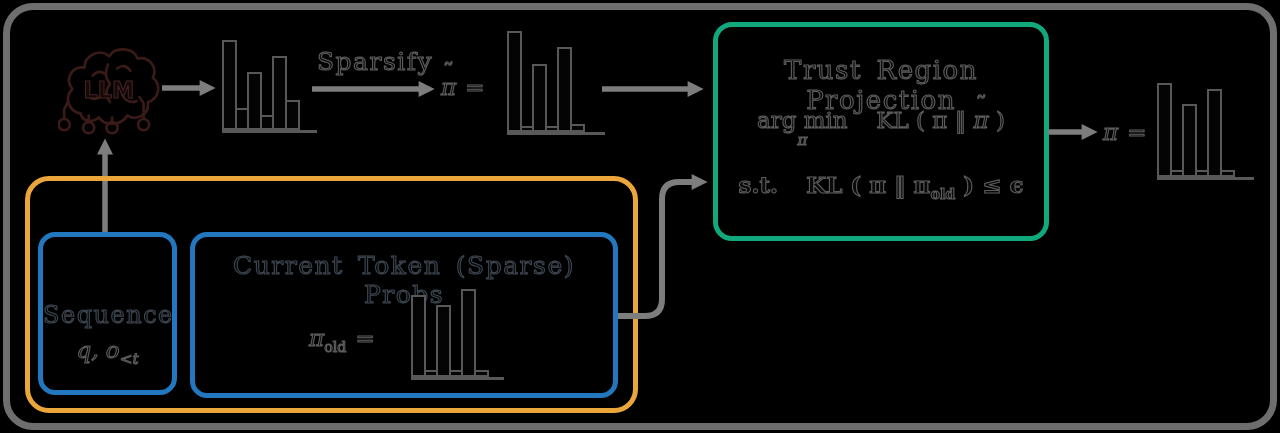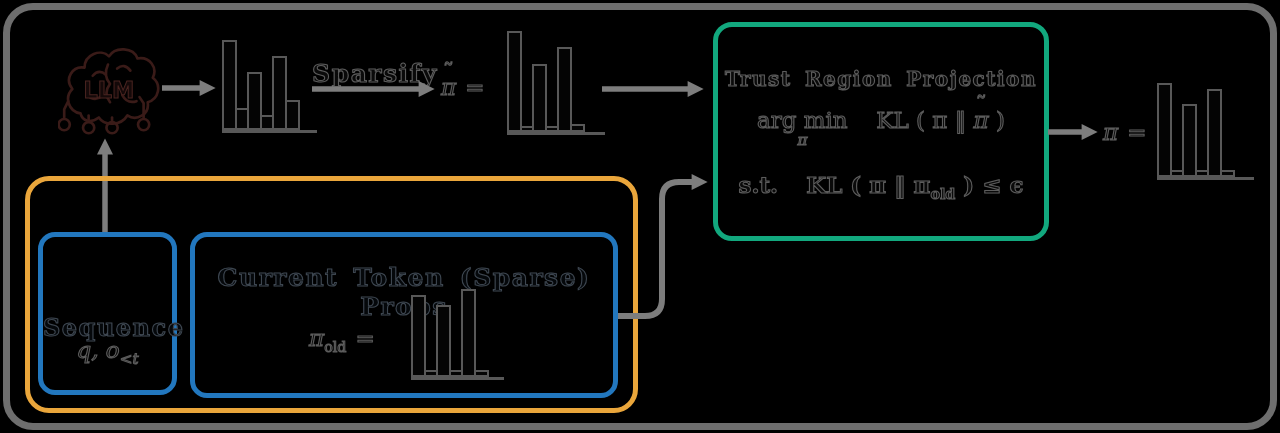--- a/index.html
+++ b/index.html
@@ -12,21 +12,21 @@
 
   
   .frame {
     position:absolute; left:3px; top:3px; width:1274px; height:427px;
     border:7px solid #6e6e6e; border-radius:30px; background:#000;
   }
 
   
   .hollow  { color:#0a0a0a; -webkit-text-stroke:1.1px #5c5c5c; text-shadow:0 0 1px #4a4a4a; }
   .hollow-slate { color:#05080b; -webkit-text-stroke:1.1px #3d4650; text-shadow:0 0 1px #333b44; }
-  .title-text { font-weight:bold; letter-spacing:1.5px; word-spacing:5px;margin-top:12px; }
+  .title-text { font-weight:normal; letter-spacing:1.5px; word-spacing:5px; }
 
   .abs { position:absolute; }
   .center { text-align:center; }
 
   
   .box { position:absolute; border-radius:18px; background:transparent; }
   .green-box  { left:713px; top:22px;  width:336px; height:219px; border:5px solid #12a87e; border-radius:19px; }
   .orange-box { left:25px;  top:176px; width:613px; height:237px; border:5px solid #eaa63b; border-radius:24px; }
   .blue-box-1 { left:38px;  top:232px; width:139px; height:163px; border:5px solid #2277be; border-radius:17px; }
   .blue-box-2 { left:190px; top:232px; width:428px; height:166px; border:5px solid #2277be; border-radius:17px; }
@@ -116,21 +116,21 @@
       <div class="bar" style="height: 7%;"></div>
     </div>
 
   <div class="abs center hollow title-text" style="left:310px;top:47px;width:130px;font-size:25px;">Sparsify</div>
 
   <div class="abs formula hollow" style="left:441px;top:74px;">
     <span class="pi-tilde"><span class="tld">˜</span><span>π</span></span><span class="rm" style="margin-left:9px;">=</span>
   </div>
 
   <div class="box green-box">
-    <div class="abs center hollow title-text" style="left:0;top:28px;width:100%;font-size:20px;">Trust Region Projection</div>
+    <div class="abs center hollow title-text" style="left:0;top:28px;width:100%;font-size:26px;">Trust Region Projection</div>
 
     <div class="abs center formula hollow" style="left:0;top:80px;width:100%;">
       <span class="argmin-stack"><span class="rm">arg min</span><span class="sub">π</span></span>
       <span style="display:inline-block;width:14px;"></span>
       <span class="rm">KL ( π ‖ </span><span class="pi-tilde"><span class="tld">˜</span><span>π</span></span><span class="rm"> )</span>
     </div>
 
     <div class="abs center formula hollow" style="left:0;top:144px;width:100%;font-weight:bold;">
       <span class="rm">s.t.</span>
       <span style="display:inline-block;width:12px;"></span>

